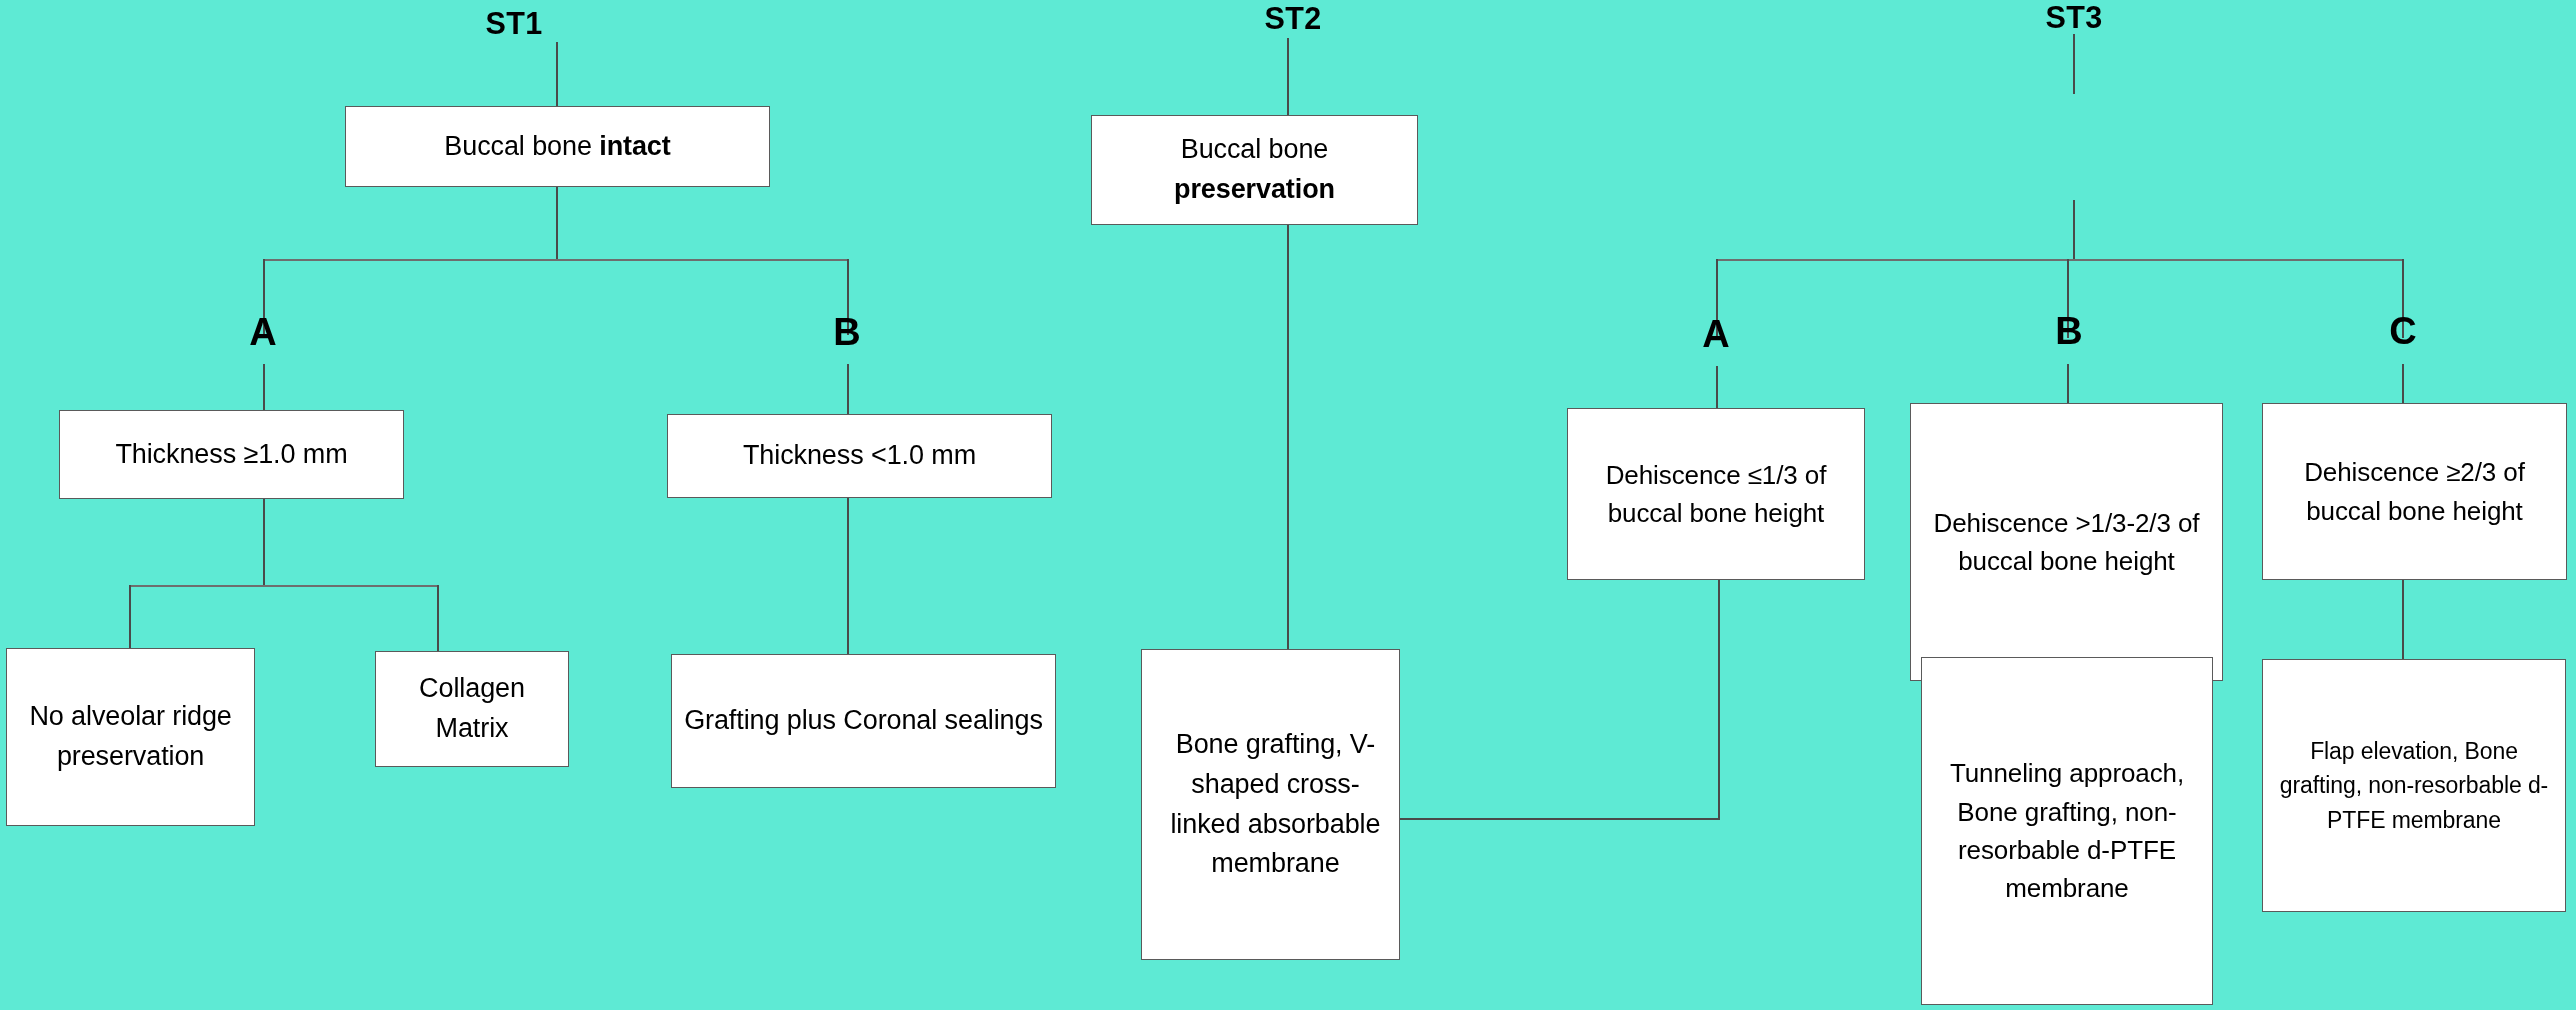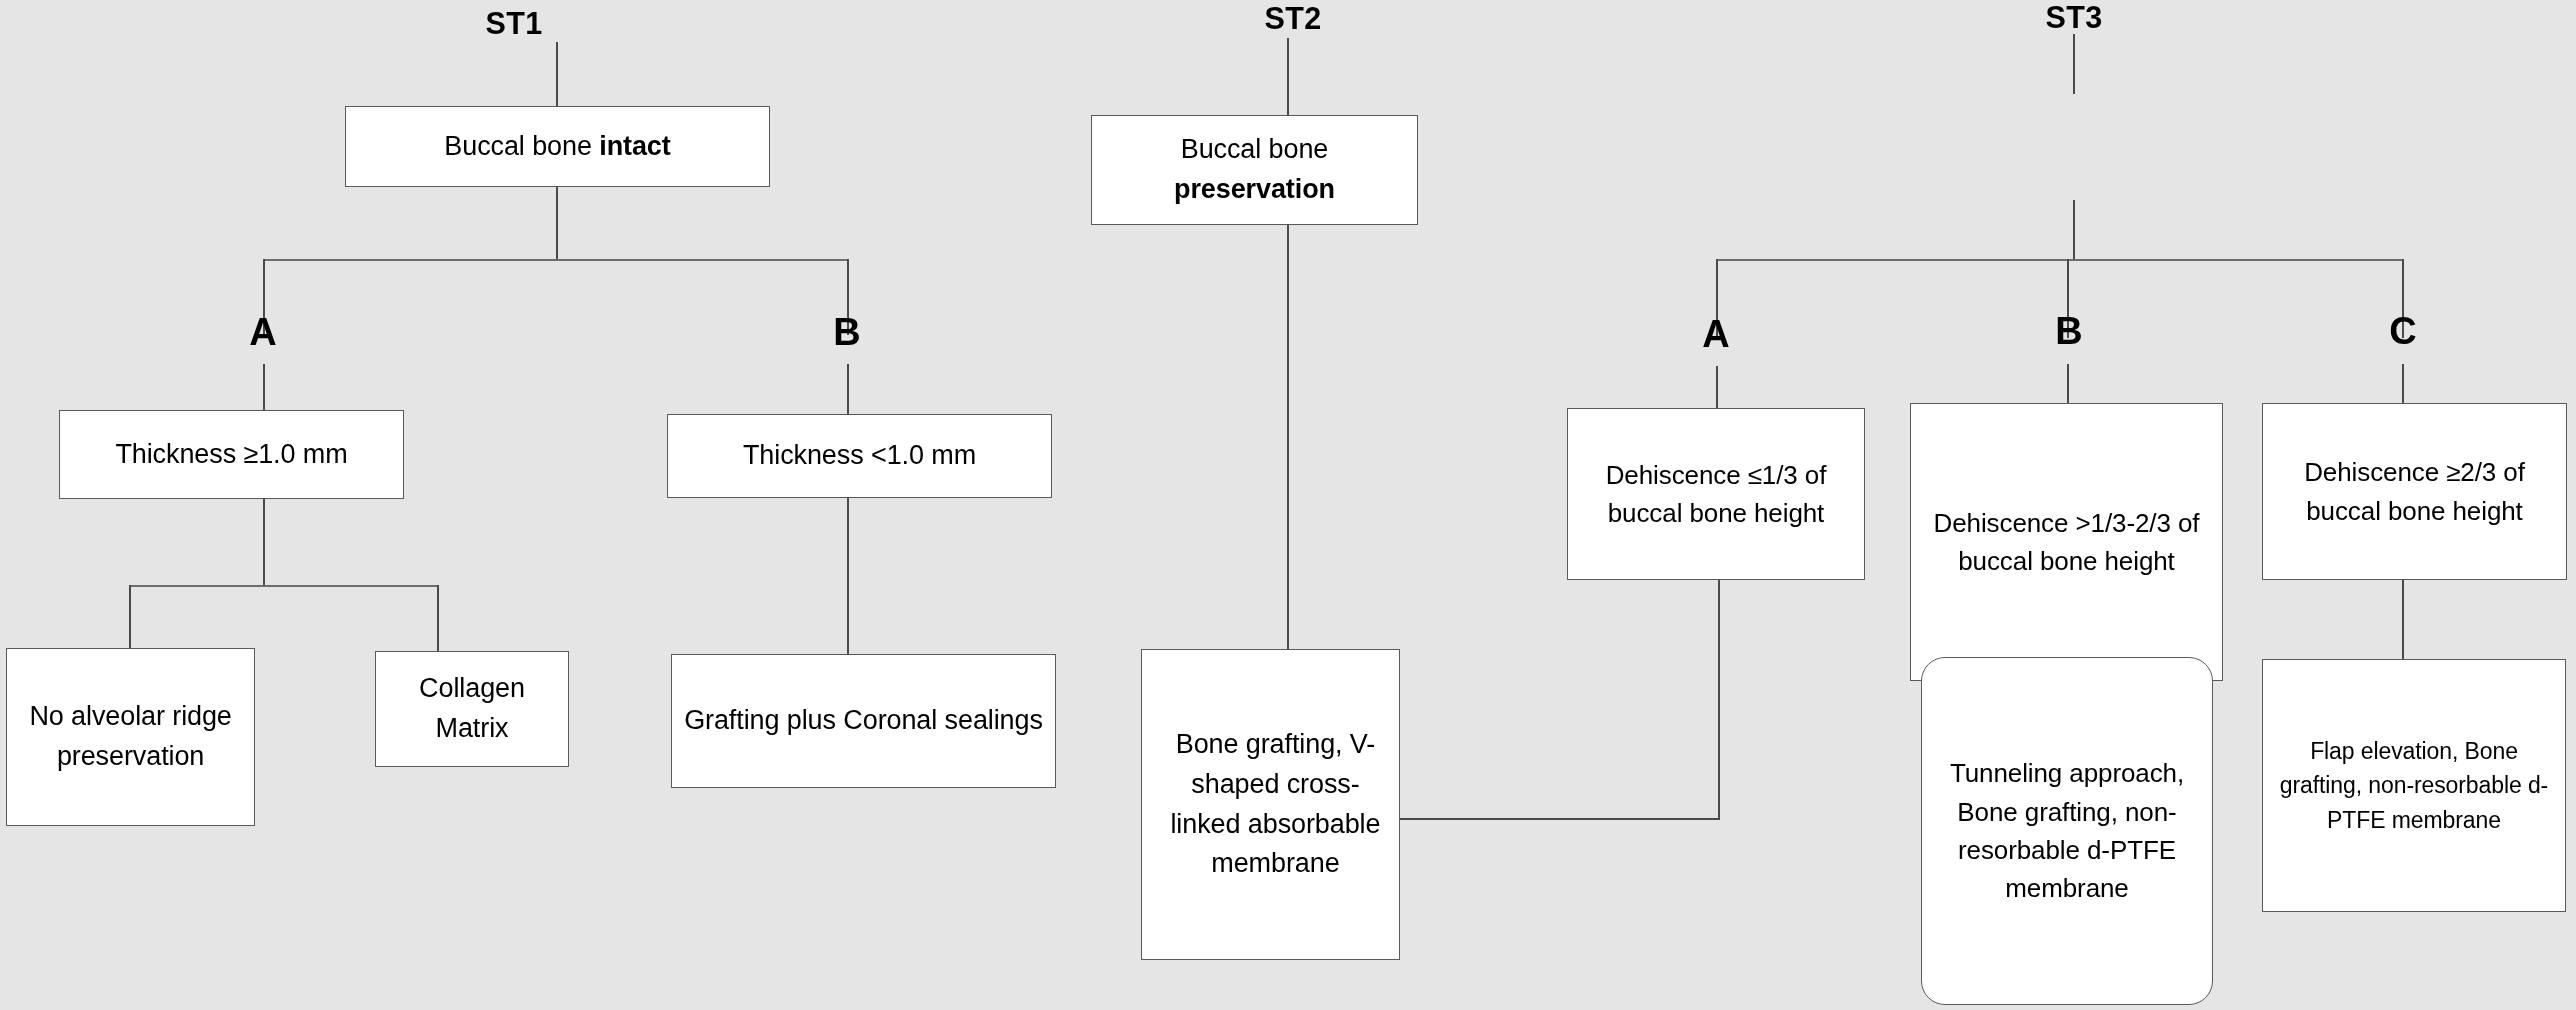--- a/index.html
+++ b/index.html
@@ -4,21 +4,21 @@
 <style>
   html, body {
     margin: 0;
     padding: 0;
     background: #ffffff;
   }
   #canvas {
     position: relative;
     width: 2576px;
     height: 1010px;
-    background: #e5e5e5;
+    background: #5eead4;
     font-family: "Liberation Sans", sans-serif;
     color: #000000;
     overflow: hidden;
   }
 
   
   .node {
     position: absolute;
     box-sizing: border-box;
     border: 1.8px solid #5a5a5a;
@@ -138,17 +138,17 @@
 
   <div class="node" style="left:1567px; top:408px; width:298px; height:172px; font-size:26px;">Dehiscence ≤1/3 of buccal bone height</div>
   <div class="node" style="left:1910px; top:403px; width:313px; height:278px; font-size:26px;">Dehiscence &gt;1/3-2/3 of buccal bone height</div>
   <div class="node" style="left:2262px; top:403px; width:305px; height:177px; font-size:26px;">Dehiscence ≥2/3 of buccal bone height</div>
 
   <div class="vline" style="left:1718px; top:580px; height:239px;"></div>
 
   <div class="vline" style="left:2067px; top:630px; height:45px;"></div>
   <div class="vline" style="left:2402px; top:580px; height:81px;"></div>
 
-  <div class="node" style="left:1921px; top:657px; width:292px; height:348px; font-size:26px;border-radius:24px;">Tunneling approach, Bone grafting, non-resorbable d-PTFE membrane</div>
+  <div class="node" style="left:1921px; top:657px; width:292px; height:348px; font-size:26px;">Tunneling approach, Bone grafting, non-resorbable d-PTFE membrane</div>
   <div class="node" style="left:2262px; top:659px; width:304px; height:253px; font-size:23px;">Flap elevation, Bone grafting, non-resorbable d-PTFE membrane</div>
 
 </div>
 
 
 </body></html>

